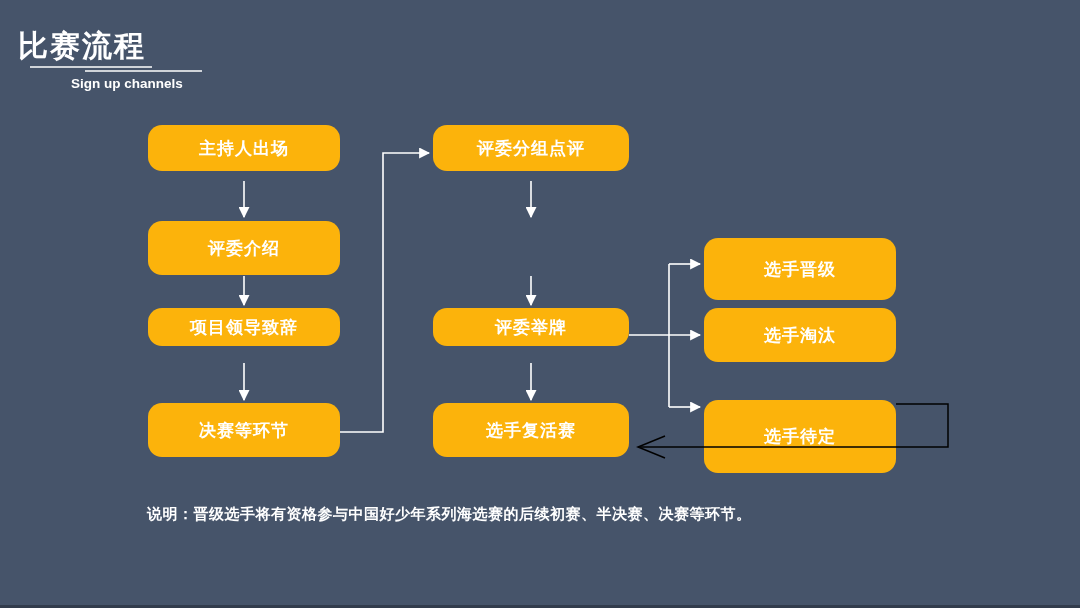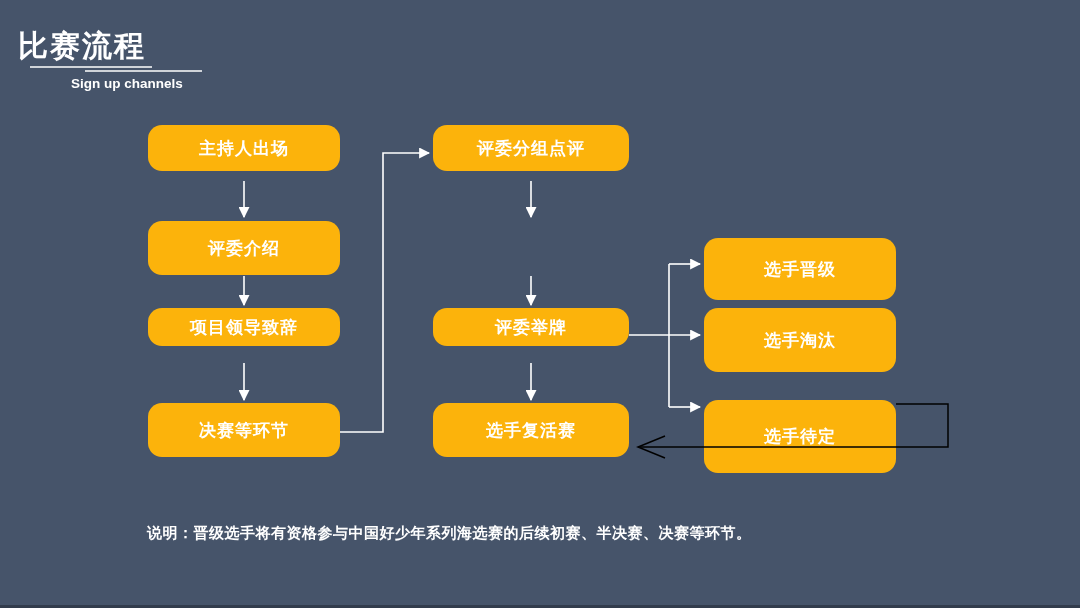--- a/index.html
+++ b/index.html
@@ -12,35 +12,35 @@
   }
   *{margin:0;padding:0;box-sizing:border-box;}
   html,body{width:1080px;height:608px;overflow:hidden;}
   body{font-family:"Liberation Sans","DejaVu Sans",sans-serif;background:var(--background);}
   .stage{position:relative;width:1080px;height:608px;background:var(--background);}
   .bottom-edge{position:absolute;left:0;right:0;bottom:0;height:3px;background:rgba(0,0,0,.28);}
   .slide-title{position:absolute;left:18px;top:26px;font-size:30px;font-weight:bold;
     color:var(--title-text);letter-spacing:2px;}
   .slide-subtitle{position:absolute;left:71px;top:76px;font-size:13.5px;font-weight:700;
     color:var(--title-text);}
-  .note{position:absolute;left:147px;top:524px;font-size:15px;font-weight:bold;
+  .note{position:absolute;left:147px;top:505px;font-size:15px;font-weight:bold;
     color:var(--title-text);letter-spacing:.5px;}
   .node{position:absolute;background:var(--node-fill);border-radius:14px;
     display:flex;align-items:center;justify-content:center;}
   .node span{color:var(--node-text);font-size:17px;font-weight:bold;letter-spacing:1px;}
   
   .c1{left:148px;width:192px;}
   .c2{left:433px;width:196px;}
   .c3{left:704px;width:192px;}
   .r1{top:125px;height:46px;}
   .r2{top:221px;height:54px;}
   .r3{top:308px;height:38px;}
   .r4{top:403px;height:54px;}
   .r3a{top:238px;height:62px;}
-  .r3b{top:308px;height:64px;text-align:right;}
+  .r3b{top:308px;height:54px;text-align:right;}
   .r3c{top:400px;height:73px;}
   svg.overlay{position:absolute;left:0;top:0;width:1080px;height:608px;pointer-events:none;}
   .wline{stroke:var(--connector);stroke-width:1.6;fill:none;}
   .bline{stroke:var(--feedback-connector);stroke-width:1.5;fill:none;}
   marker#arrowWhite path{fill:var(--connector);}
 </style>
 </head>
 <body>
 
 <div class="stage">

